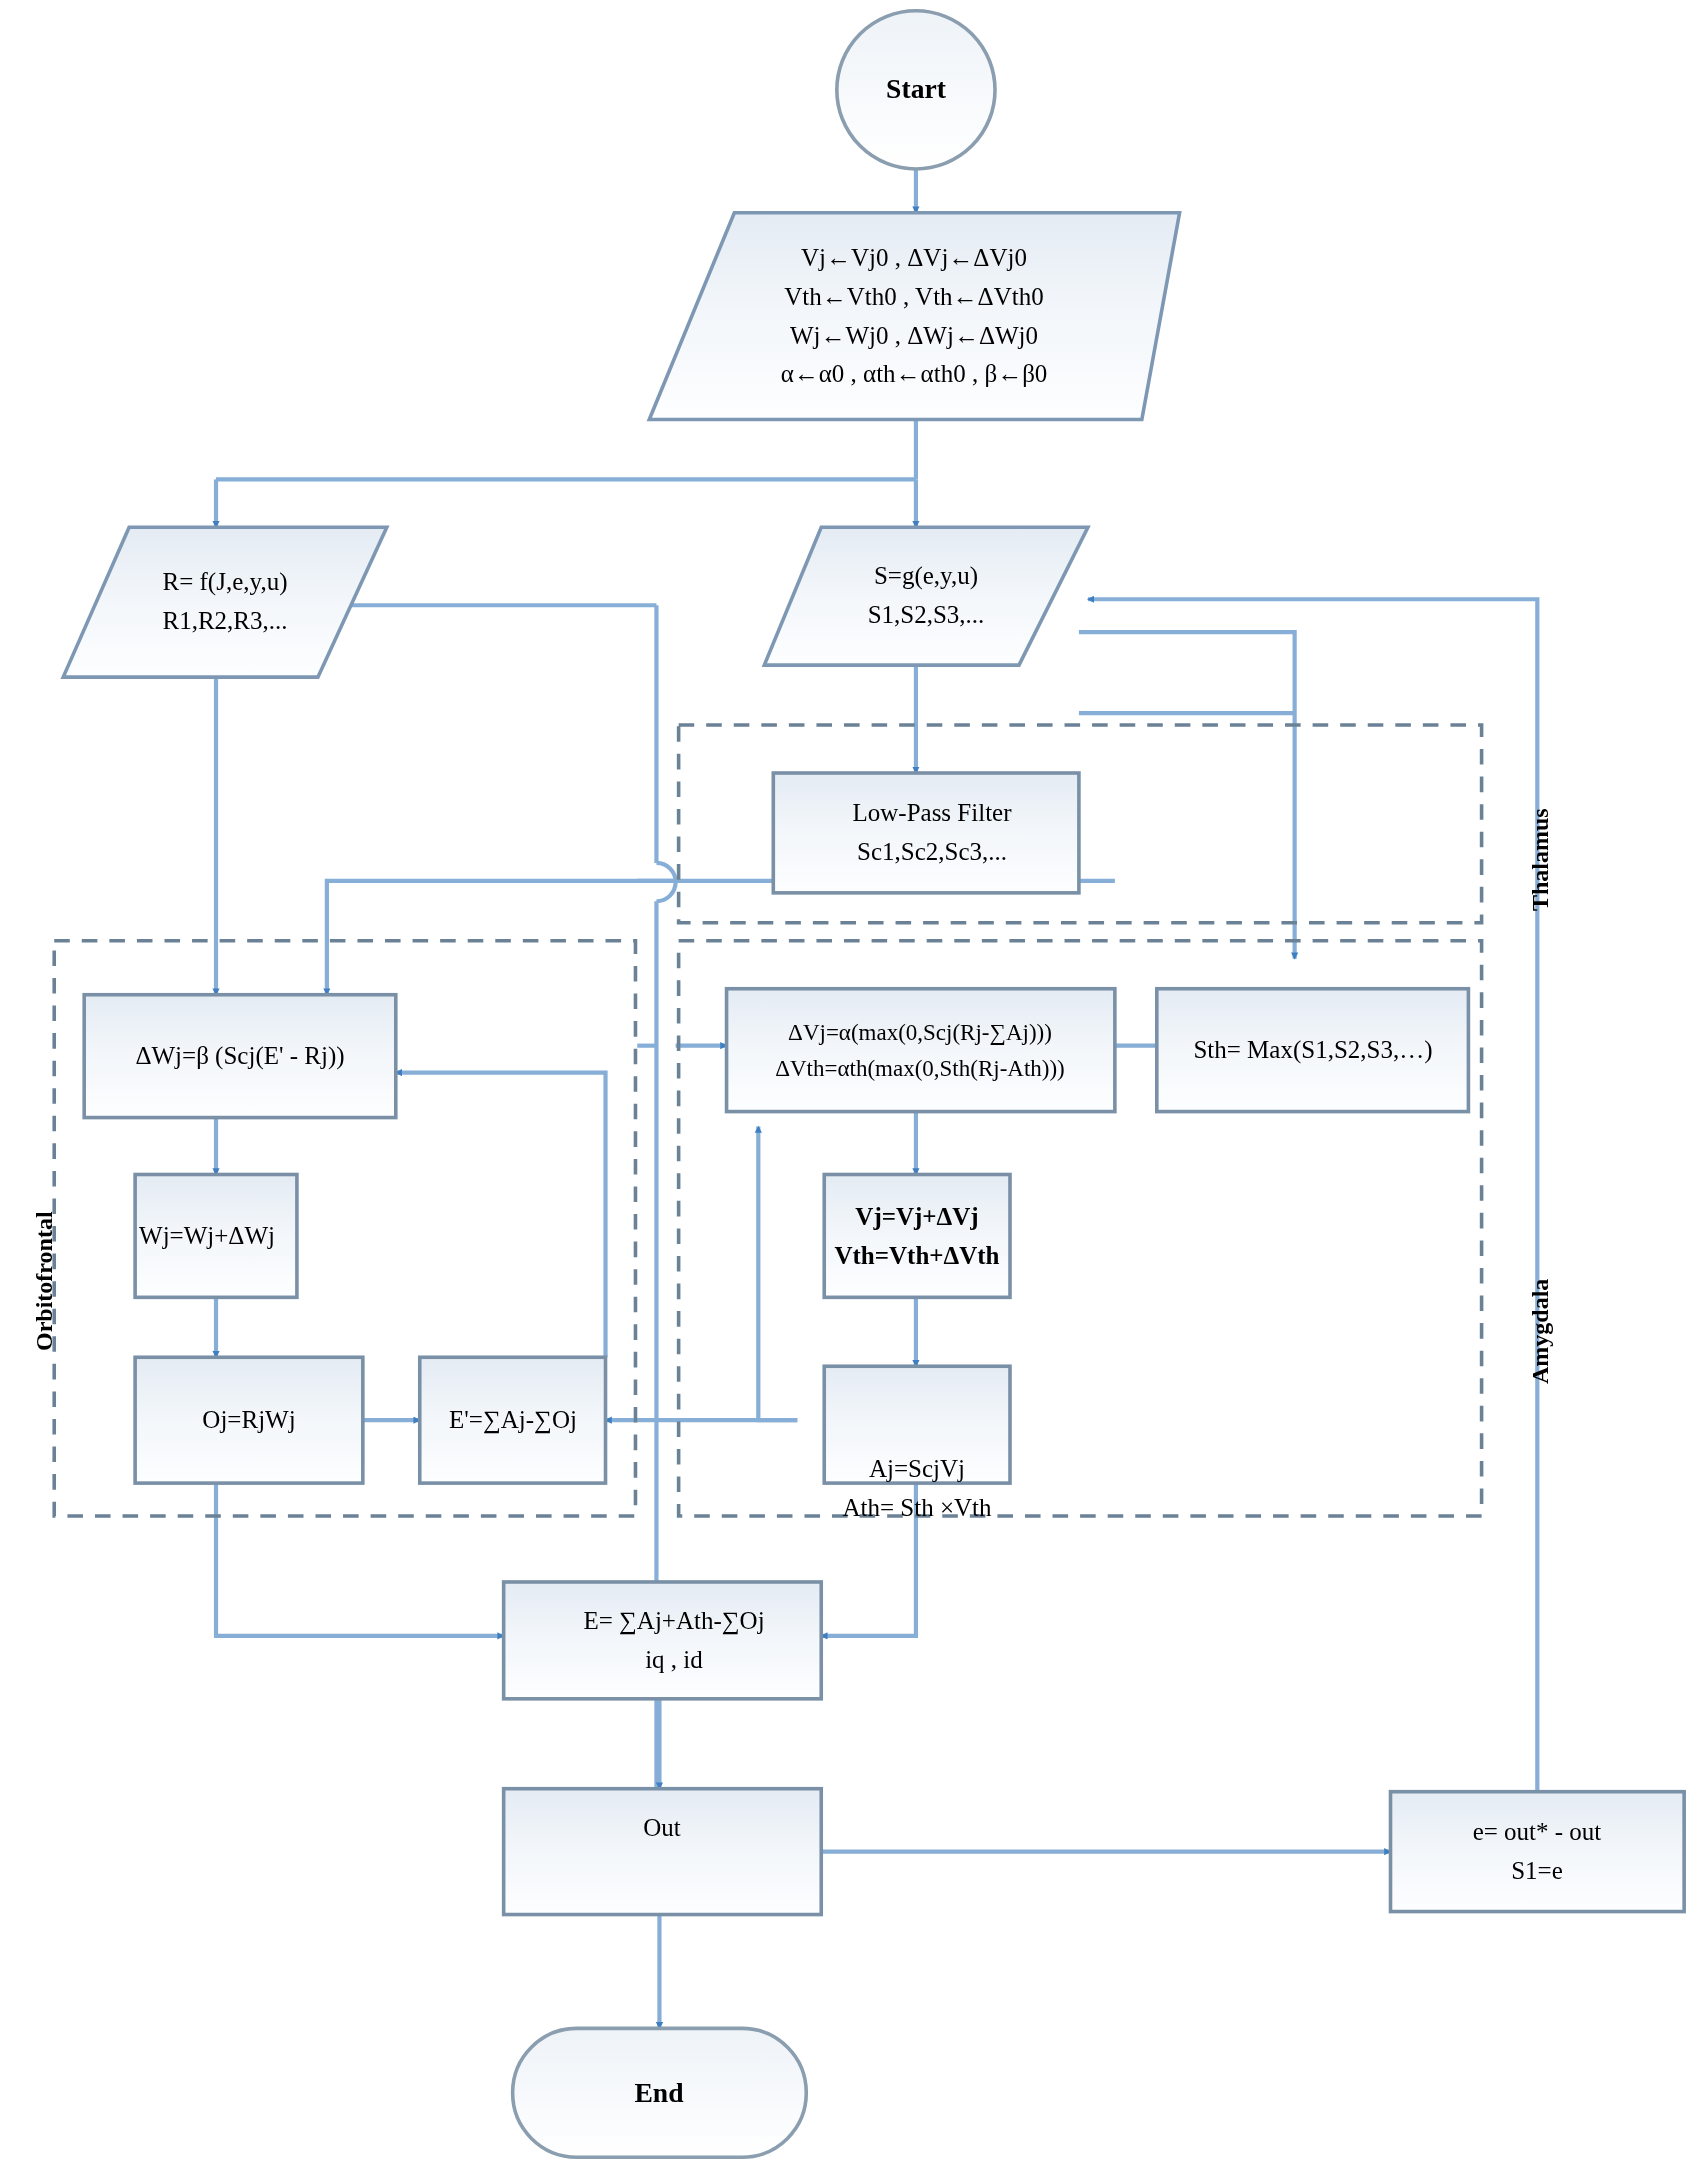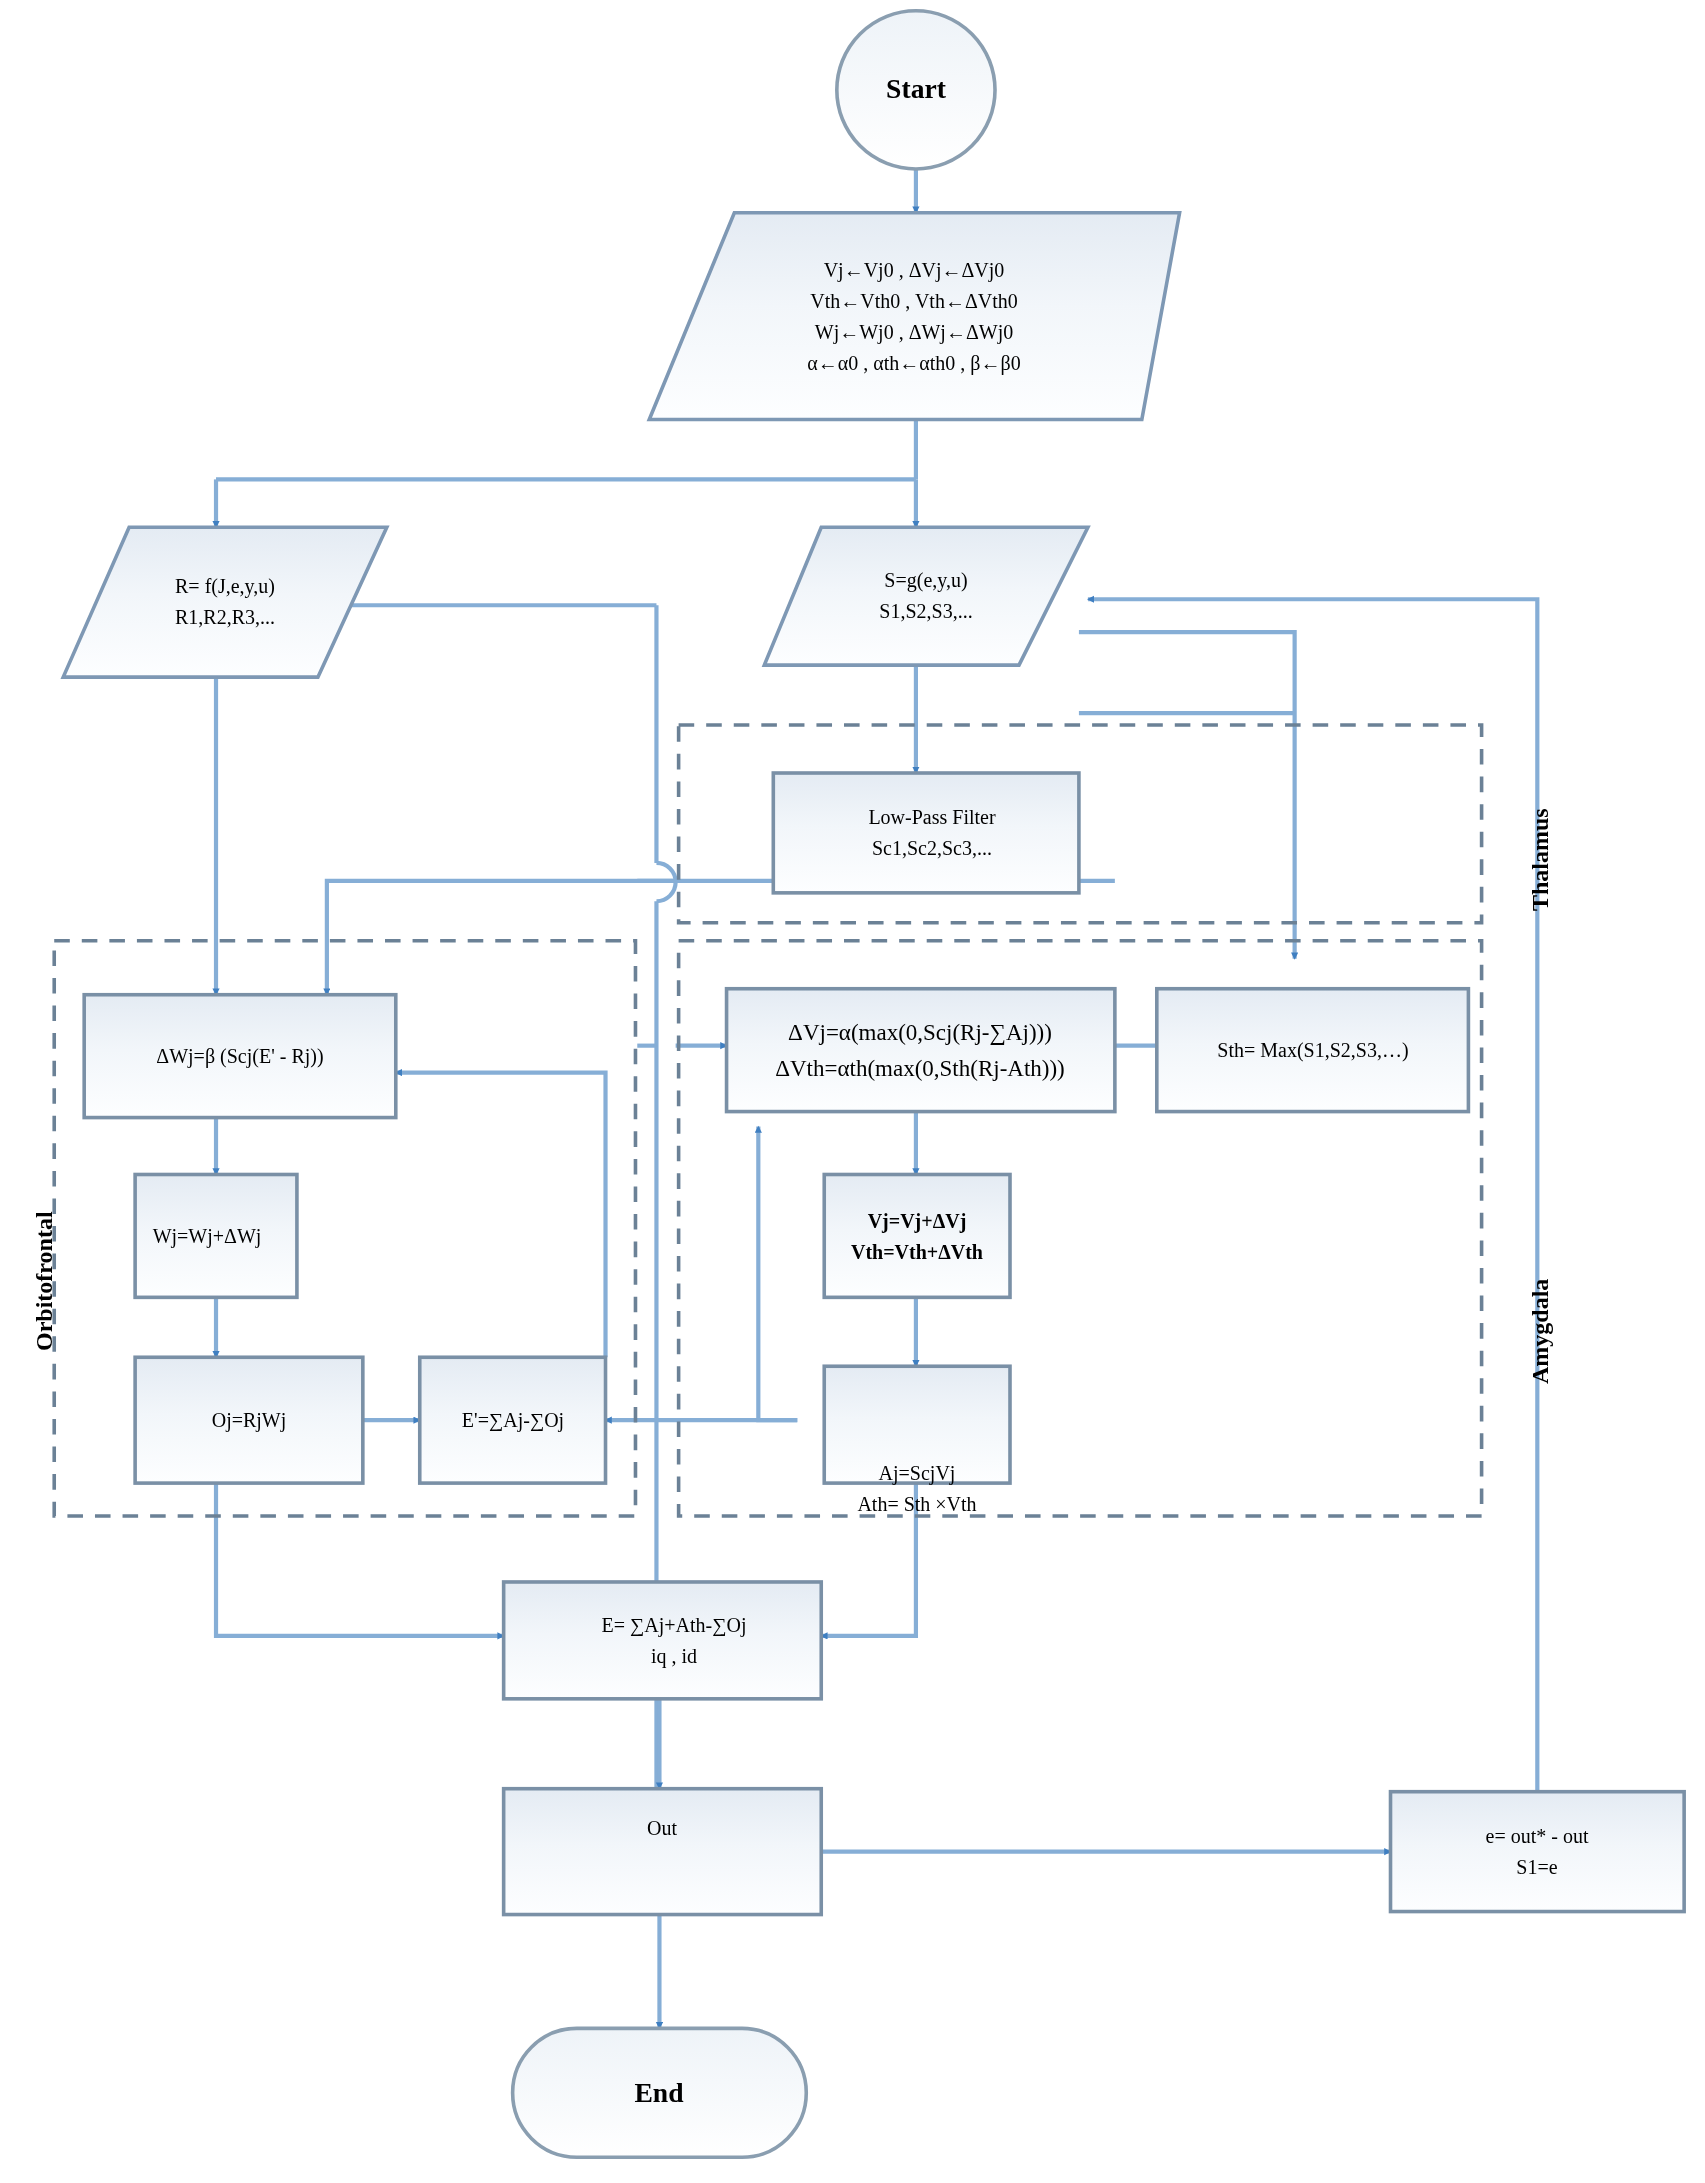--- a/index.html
+++ b/index.html
@@ -8,21 +8,21 @@
   svg.layer{position:absolute;left:0;top:0;width:1706px;height:2183px;}
   .nodeText{
     position:absolute;display:flex;flex-direction:column;
     justify-content:center;
     font-family:"Liberation Serif", serif;
     color:#000;line-height:1.55;text-align:center;
     pointer-events:none;white-space:nowrap;
   }
   .nodeText div{white-space:nowrap;}
   .fs-term{font-size:27.6px;font-weight:bold;}
-  .fs-body{font-size:20px;}
+  .fs-body{font-size:25px;}
   .fs-small{font-size:23px;}
   .grpLabel{
     position:absolute;font-family:"Liberation Serif", serif;
     font-weight:bold;font-size:24px;color:#000;
     white-space:nowrap;transform-origin:left top;
   }
 </style>
 </head>
 <body>
 

